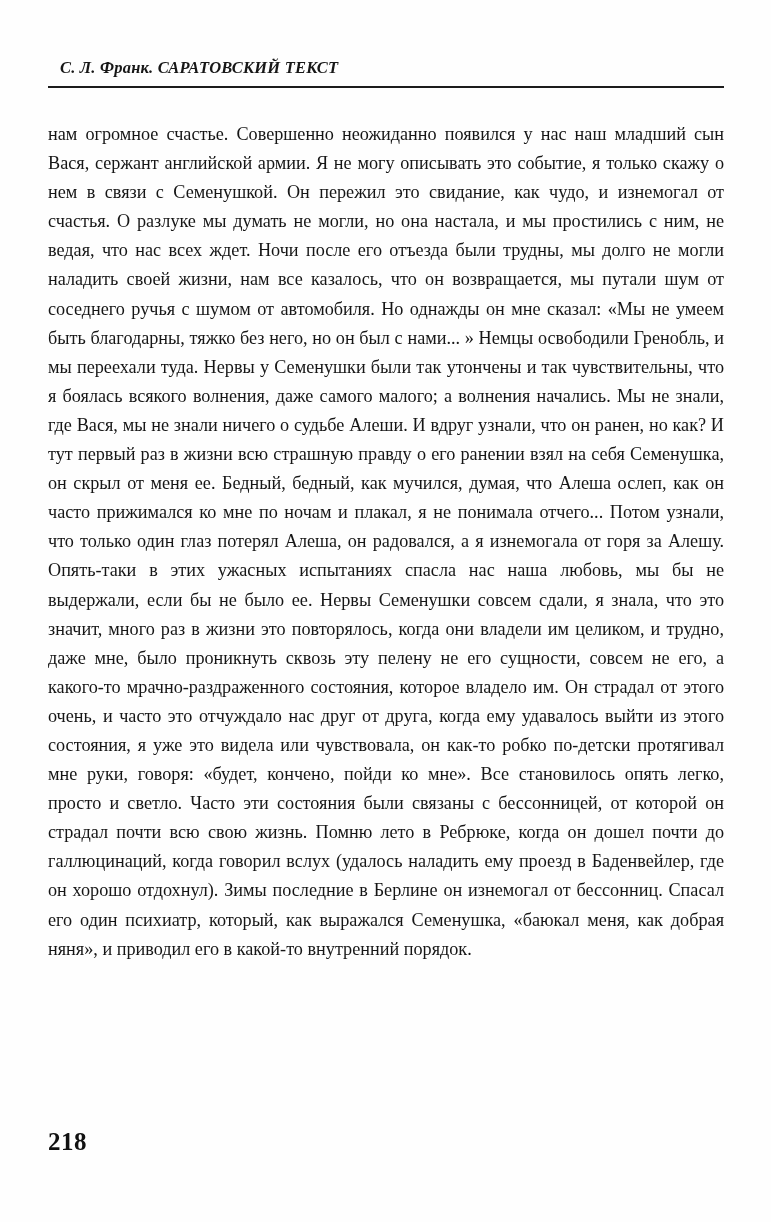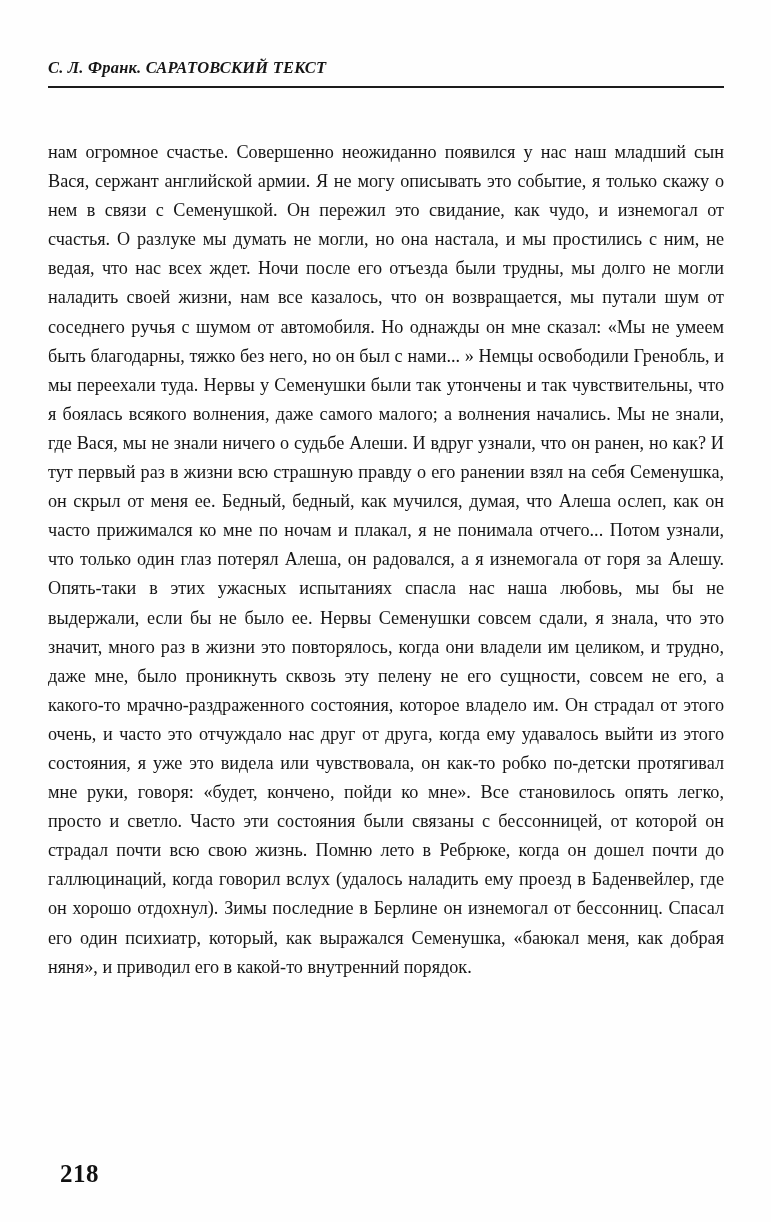--- a/index.html
+++ b/index.html
@@ -29,57 +29,57 @@
     width: 676px;
   }
   .header-title {
     font-family: "Liberation Serif", serif;
     font-style: italic;
     font-weight: bold;
     font-size: 16.5px;
     letter-spacing: 0.2px;
     color: #171717;
     white-space: nowrap;
+    margin-left: 12px;
   }
   .header-rule {
     position: absolute;
     left: 48px;
     top: 86px;
     width: 676px;
     height: 2px;
     background: #1c1c1c;
   }
   .body-text {
     position: absolute;
     left: 48px;
-    top: 138px;
+    top: 120px;
     width: 676px;
     font-size: 18.2px;
     line-height: 29.1px;
     text-align: justify;
     text-justify: inter-word;
     color: #161616;
     hyphens: manual;
   }
   .body-text p {
     margin: 0;
   }
   .body-text p.indented {
     text-indent: 34px;
     margin-top: 28px;
   }
   .page-number {
     position: absolute;
-    left: 60px;
+    left: 48px;
     top: 1128px;
     font-size: 25px;
     font-weight: bold;
     color: #111111;
     letter-spacing: 0.5px;
-    margin-top: 32px;
   }
 </style>
 </head>
 <body>
 
 <div class="page">
 
   <div class="header">
     <div class="header-title">С. Л. Франк. САРАТОВСКИЙ ТЕКСТ</div>
   </div>

